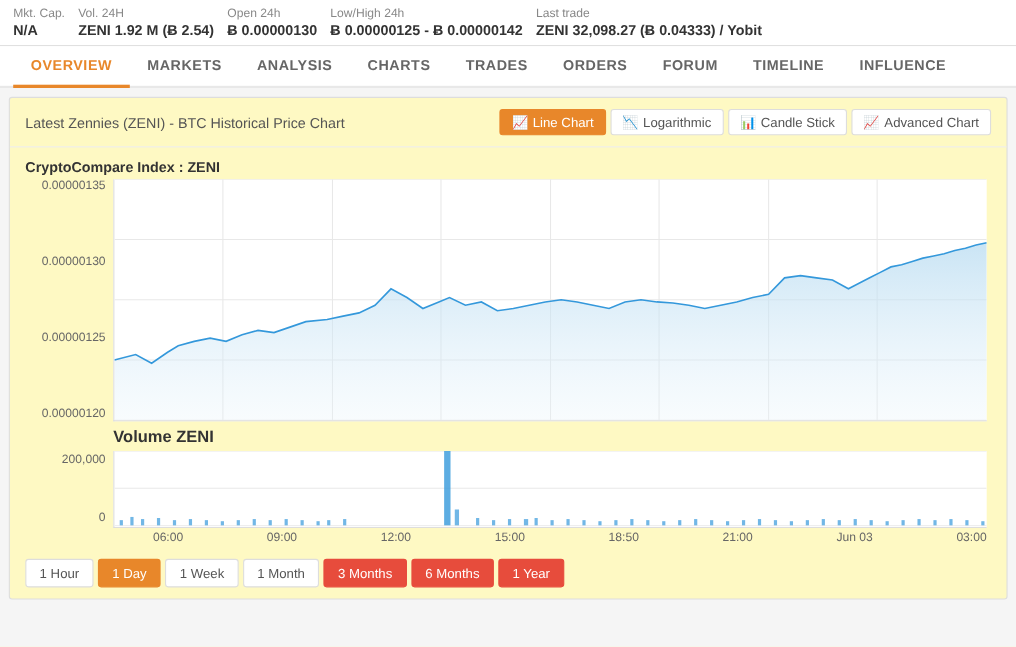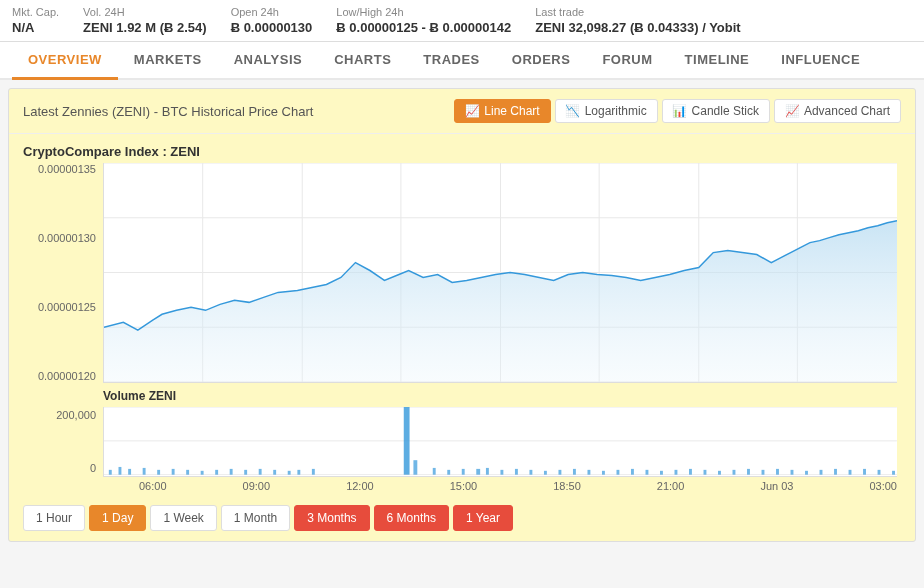--- a/index.html
+++ b/index.html
@@ -4,21 +4,21 @@
   <style>
     * { box-sizing: border-box; margin: 0; padding: 0; }
     body { font-family: Arial, sans-serif; font-size: 13px; background: #f5f5f5; color: #333; width: 924px; }
 
     .top-bar {
       background: #fff;
       border-bottom: 1px solid #ddd;
       padding: 6px 12px;
       display: flex;
       align-items: flex-end;
-      gap: 24px;
+      gap: 12px;
     }
     .top-stat { display: flex; flex-direction: column; gap: 2px; }
     .top-stat .label { font-size: 11px; color: #888; }
     .top-stat .value { font-size: 13px; font-weight: bold; color: #333; }
 
     .nav-tabs {
       background: #fff;
       border-bottom: 2px solid #e8e8e8;
       display: flex;
       padding: 0 12px;
@@ -116,21 +116,21 @@
       position: relative;
       height: 70px;
       background: #fff;
       border-left: 1px solid #ddd;
       border-bottom: 1px solid #ddd;
       margin-left: 80px;
       margin-right: 4px;
       margin-top: 4px;
     }
     .volume-subtitle {
-      font-size: 12px;
+      font-size: 15px;
       font-weight: bold;
       color: #333;
       margin: 6px 0 2px 80px;
     }
     .vol-y-axis {
       position: absolute;
       left: -80px;
       top: 0;
       width: 76px;
       height: 100%;

